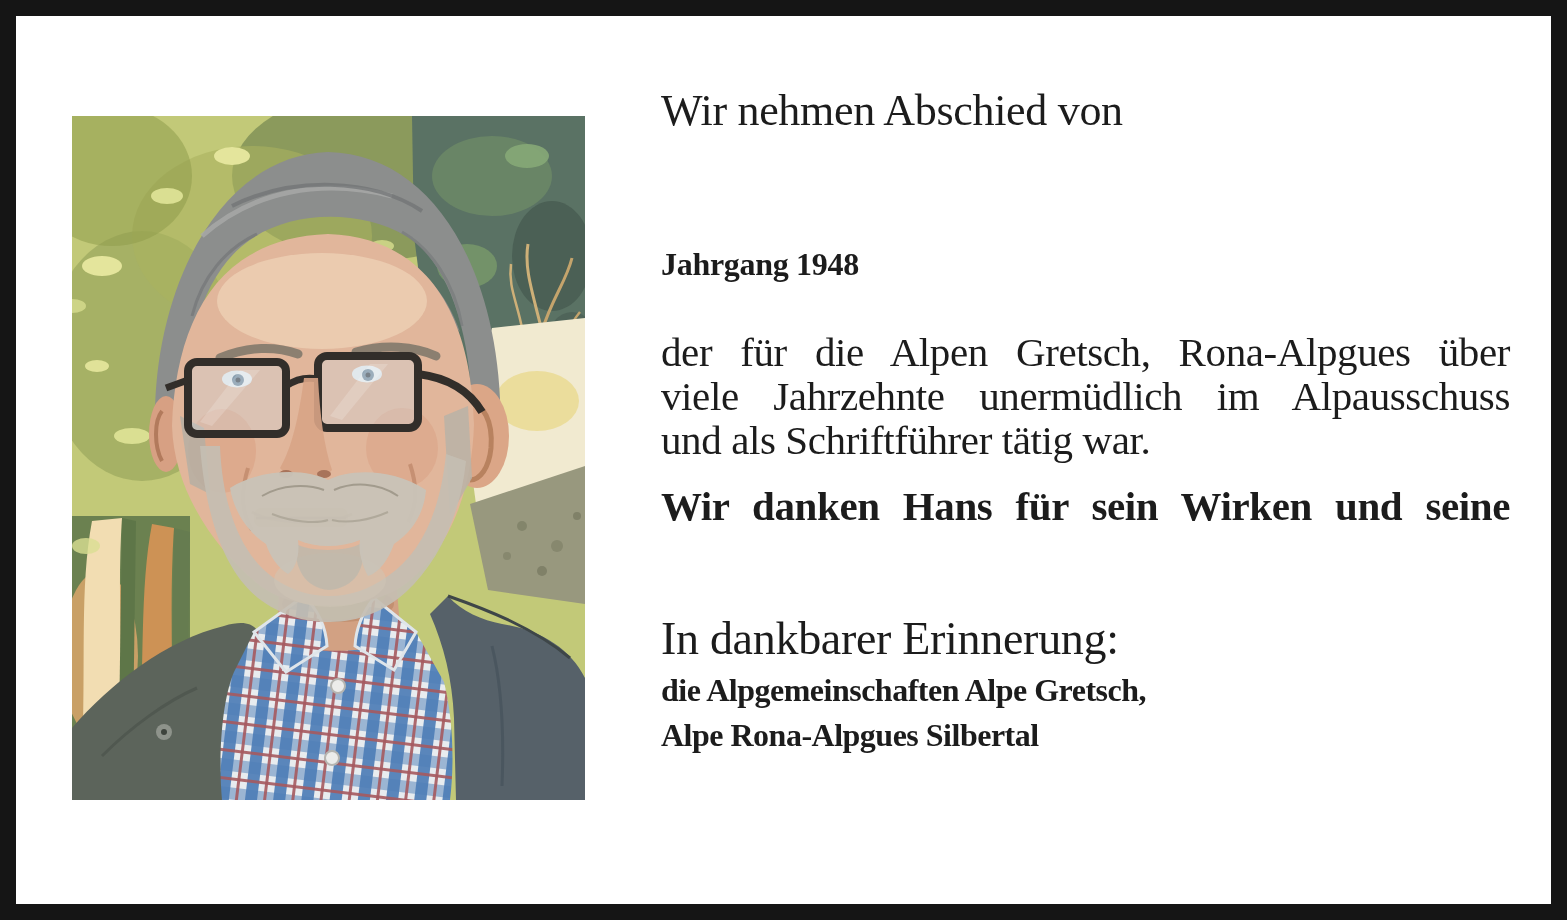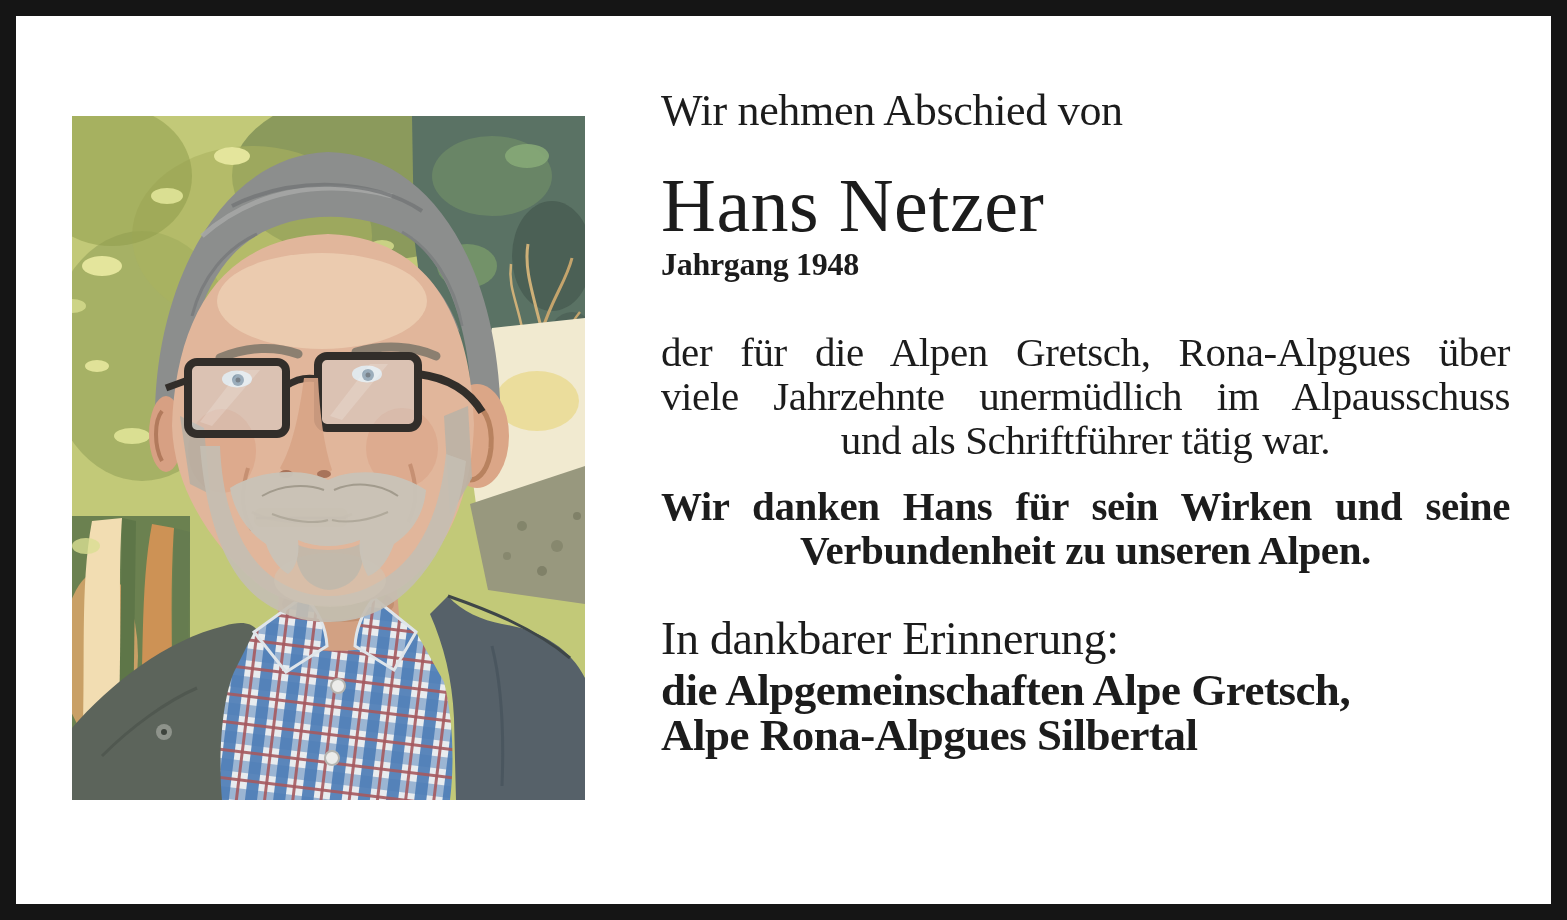--- a/index.html
+++ b/index.html
@@ -49,30 +49,30 @@
     top: 224px;
     font-size: 32px;
     line-height: 48px;
     font-weight: bold;
     letter-spacing: -0.3px;
   }
   .para { font-size: 41px; line-height: 44px; letter-spacing: -0.4px; }
   .para-1 { top: 314px; }
   .para-2 { top: 468px; font-weight: bold; }
   .jline { text-align: justify; text-align-last: justify; text-justify: inter-word; }
-  .lline { text-align: center; }
+  .lline { text-align: left; }
   .remembrance {
     top: 600px;
     font-size: 46px;
     line-height: 46px;
     letter-spacing: -0.3px;
   }
   .mourners {
     top: 652px;
-    font-size: 45px;
+    font-size: 32px;
     line-height: 45px;
     font-weight: bold;
     letter-spacing: -0.5px;
   }
   .dateline {
     top: 777px;
     font-size: 44px;
     line-height: 48px;
     letter-spacing: -0.3px;
   }
@@ -242,33 +242,31 @@
           <path d="M260,404 C276,408 298,404 316,396" stroke="#b0a99b" stroke-width="2" fill="none"></path>
         </g>
       </g>
     </svg>
   </div>
 
   <div class="content">
 
     <div class="greeting">Wir nehmen Abschied von</div>
 
-    <h1 class="name">Hans Netzer</h1>
 
     <div class="birth-year">Jahrgang 1948</div>
 
     <div class="para para-1">
       <div class="jline">der für die Alpen Gretsch, Rona-Alpgues über</div>
       <div class="jline">viele Jahrzehnte unermüdlich im Alpausschuss</div>
       <div class="lline">und als Schriftführer tätig war.</div>
     </div>
 
     <div class="para para-2">
       <div class="jline">Wir danken Hans für sein Wirken und seine</div>
-      <div class="lline">Verbundenheit zu unseren Alpen.</div>
     </div>
 
     <div class="remembrance">In dankbarer Erinnerung:</div>
 
     <div class="mourners">
       <div>die Alpgemeinschaften Alpe Gretsch,</div>
       <div>Alpe Rona-Alpgues Silbertal</div>
     </div>
 
 

